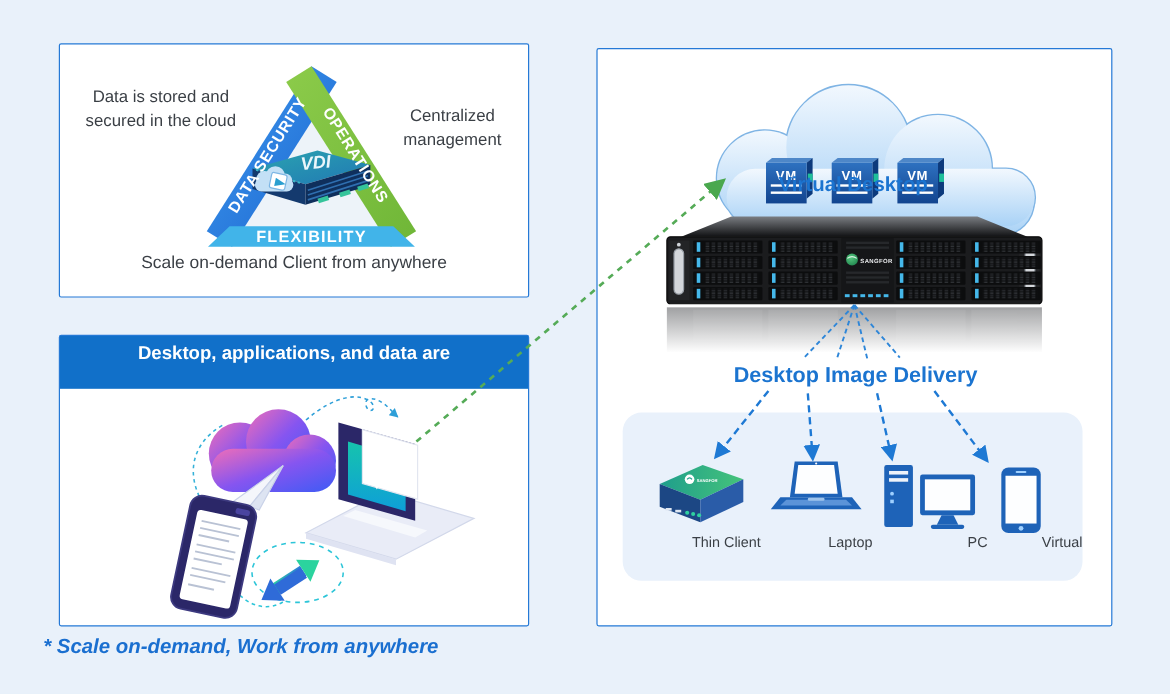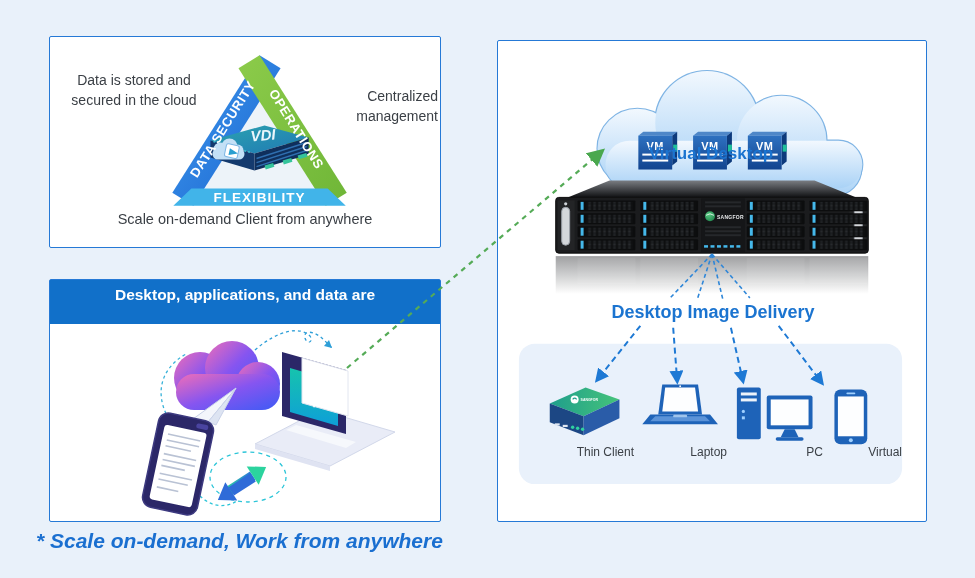--- a/index.html
+++ b/index.html
@@ -3,32 +3,32 @@
 <meta charset="utf-8">
 <style>
   html,body{margin:0;padding:0;background:#e9f1fa;font-family:"Liberation Sans",sans-serif;}
   .stage{position:relative;width:975px;height:578px;background:#e9f1fa;overflow:hidden;}
   .panel{position:absolute;background:#fff;border:1.6px solid #2579d6;border-radius:2px;box-sizing:border-box;}
   .panel-benefits{left:49px;top:36px;width:392px;height:212px;}
   .panel-migration{left:49px;top:279px;width:392px;height:243px;}
   .panel-right{left:497px;top:40px;width:430px;height:482px;padding-left:13px;}
   .note{position:absolute;font-size:14px;color:#3a3f45;text-align:center;line-height:1.45;}
   .note-left{left:6px;top:33px;width:156px;}
-  .note-right{left:266px;top:49px;width:122px;text-align:right;}
+  .note-right{left:266px;top:49px;width:122px;}
   .caption{position:absolute;left:0;top:174px;width:100%;text-align:center;font-size:14.5px;color:#3a3f45;}
   .tri-svg{position:absolute;left:0;top:0;width:100%;height:100%;}
   .mig-header{position:absolute;left:0;top:0;width:100%;height:44px;background:#1170c9;color:#fff;
     text-align:center;font-size:15.5px;font-weight:600;line-height:1.34;padding-top:5px;box-sizing:border-box;}
   .mig-illus{position:absolute;left:0;top:44px;width:389px;height:196px;}
   .rp-svg{position:absolute;left:0;top:0;width:100%;height:100%;}
   .rp-label{position:absolute;text-align:center;font-weight:bold;color:#1b74d0;}
   .vd-label{left:113px;top:103px;width:200px;font-size:17px;}
   .delivery-label{left:75px;top:261px;width:280px;font-size:18px;}
   .dev-label{position:absolute;top:404px;width:100px;text-align:right;font-size:12px;color:#3b4046;}
-  .footnote{position:absolute;left:36px;top:529px;font-size:21px;font-weight:bold;font-style:italic;color:#1a6fd0;}
+  .footnote{position:absolute;left:36px;top:529px;font-size:17px;font-weight:bold;font-style:italic;color:#1a6fd0;}
   .overlay{position:absolute;left:0;top:0;width:975px;height:578px;pointer-events:none;}
 </style>
 </head>
 <body>
 
 <div class="stage">
 
   <section class="panel panel-benefits">
     <svg class="tri-svg" viewBox="0 0 389 209" aria-hidden="true">
       <defs>

